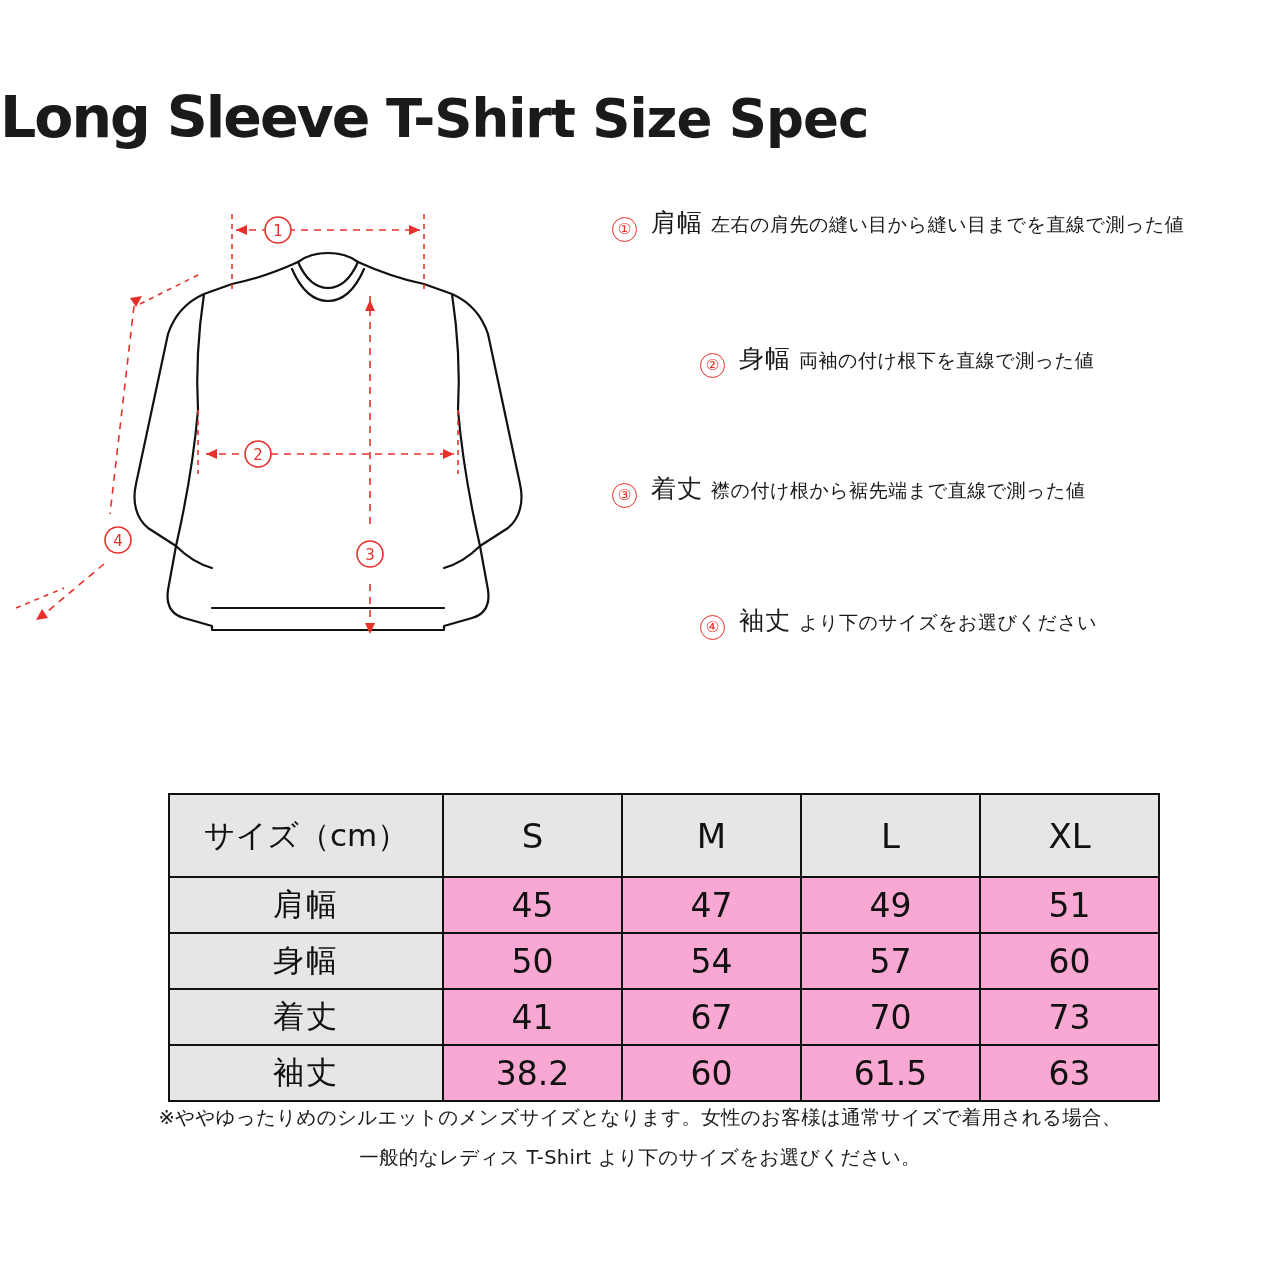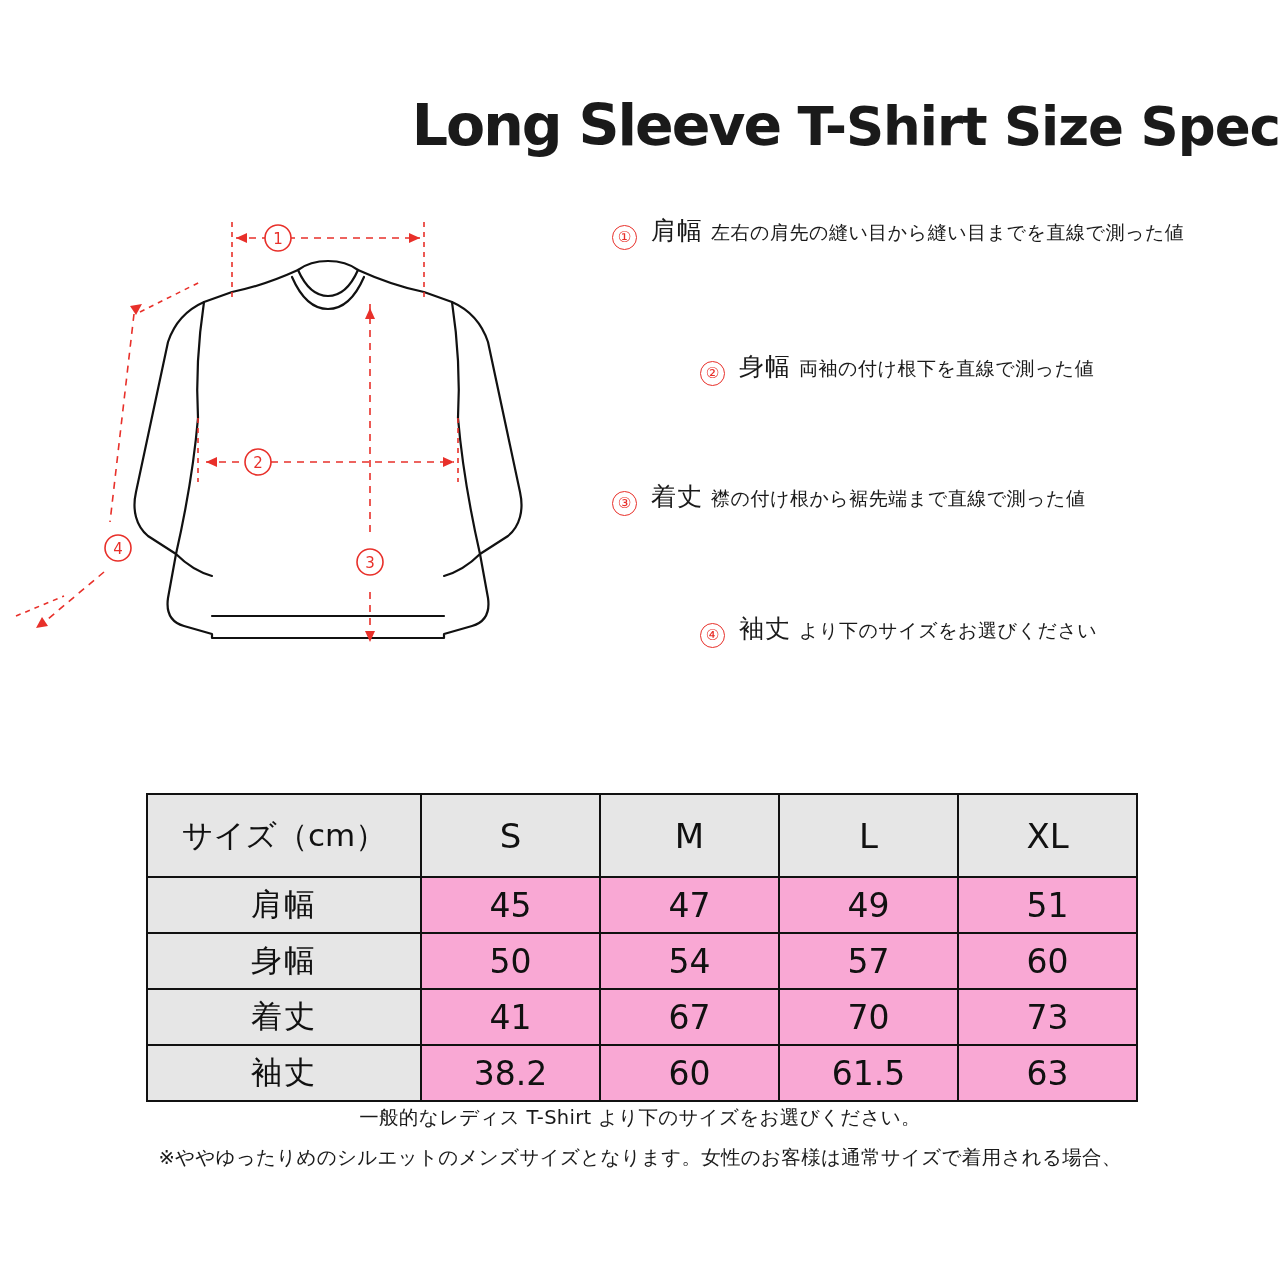--- a/index.html
+++ b/index.html
@@ -12,24 +12,23 @@
     background: #ffffff;
     font-family: "Liberation Sans", sans-serif;
     color: #1a1a1a;
     overflow: hidden;
     position: relative;
   }
 
   
   .title-wrap {
     width: 100%;
-    text-align: right;
+    text-align: left;
     padding-top: 84px;
     box-sizing: border-box;
-    margin-top: 8px;
   }
   .title {
     font-family: "DejaVu Sans", sans-serif;
     font-size: 53px;
     font-weight: 700;
     letter-spacing: -1px;
     white-space: nowrap;
     display: inline-block;
   }
   .title .t-strong {
@@ -101,20 +100,21 @@
   .table-wrap {
     position: absolute;
     left: 146px;
     top: 793px;
     width: 990px;
   }
   table.size-table {
     border-collapse: collapse;
     width: 990px;
     table-layout: fixed;
+    margin-left: 22px;
   }
   table.size-table th,
   table.size-table td {
     border: 2px solid #111;
     text-align: center;
     font-family: "DejaVu Sans", sans-serif;
     font-weight: 400;
     color: #111;
   }
   table.size-table thead th {
@@ -327,15 +327,15 @@
         <td>38.2</td>
         <td>60</td>
         <td>61.5</td>
         <td>63</td>
       </tr>
     </tbody>
   </table>
 </div>
 
 <div class="footnote">
+  <div>※ややゆったりめのシルエットのメンズサイズとなります。女性のお客様は通常サイズで着用される場合、</div>
   <div>一般的なレディス T-Shirt より下のサイズをお選びください。</div>
-  <div>※ややゆったりめのシルエットのメンズサイズとなります。女性のお客様は通常サイズで着用される場合、</div>
 </div>
 
 </body></html>

